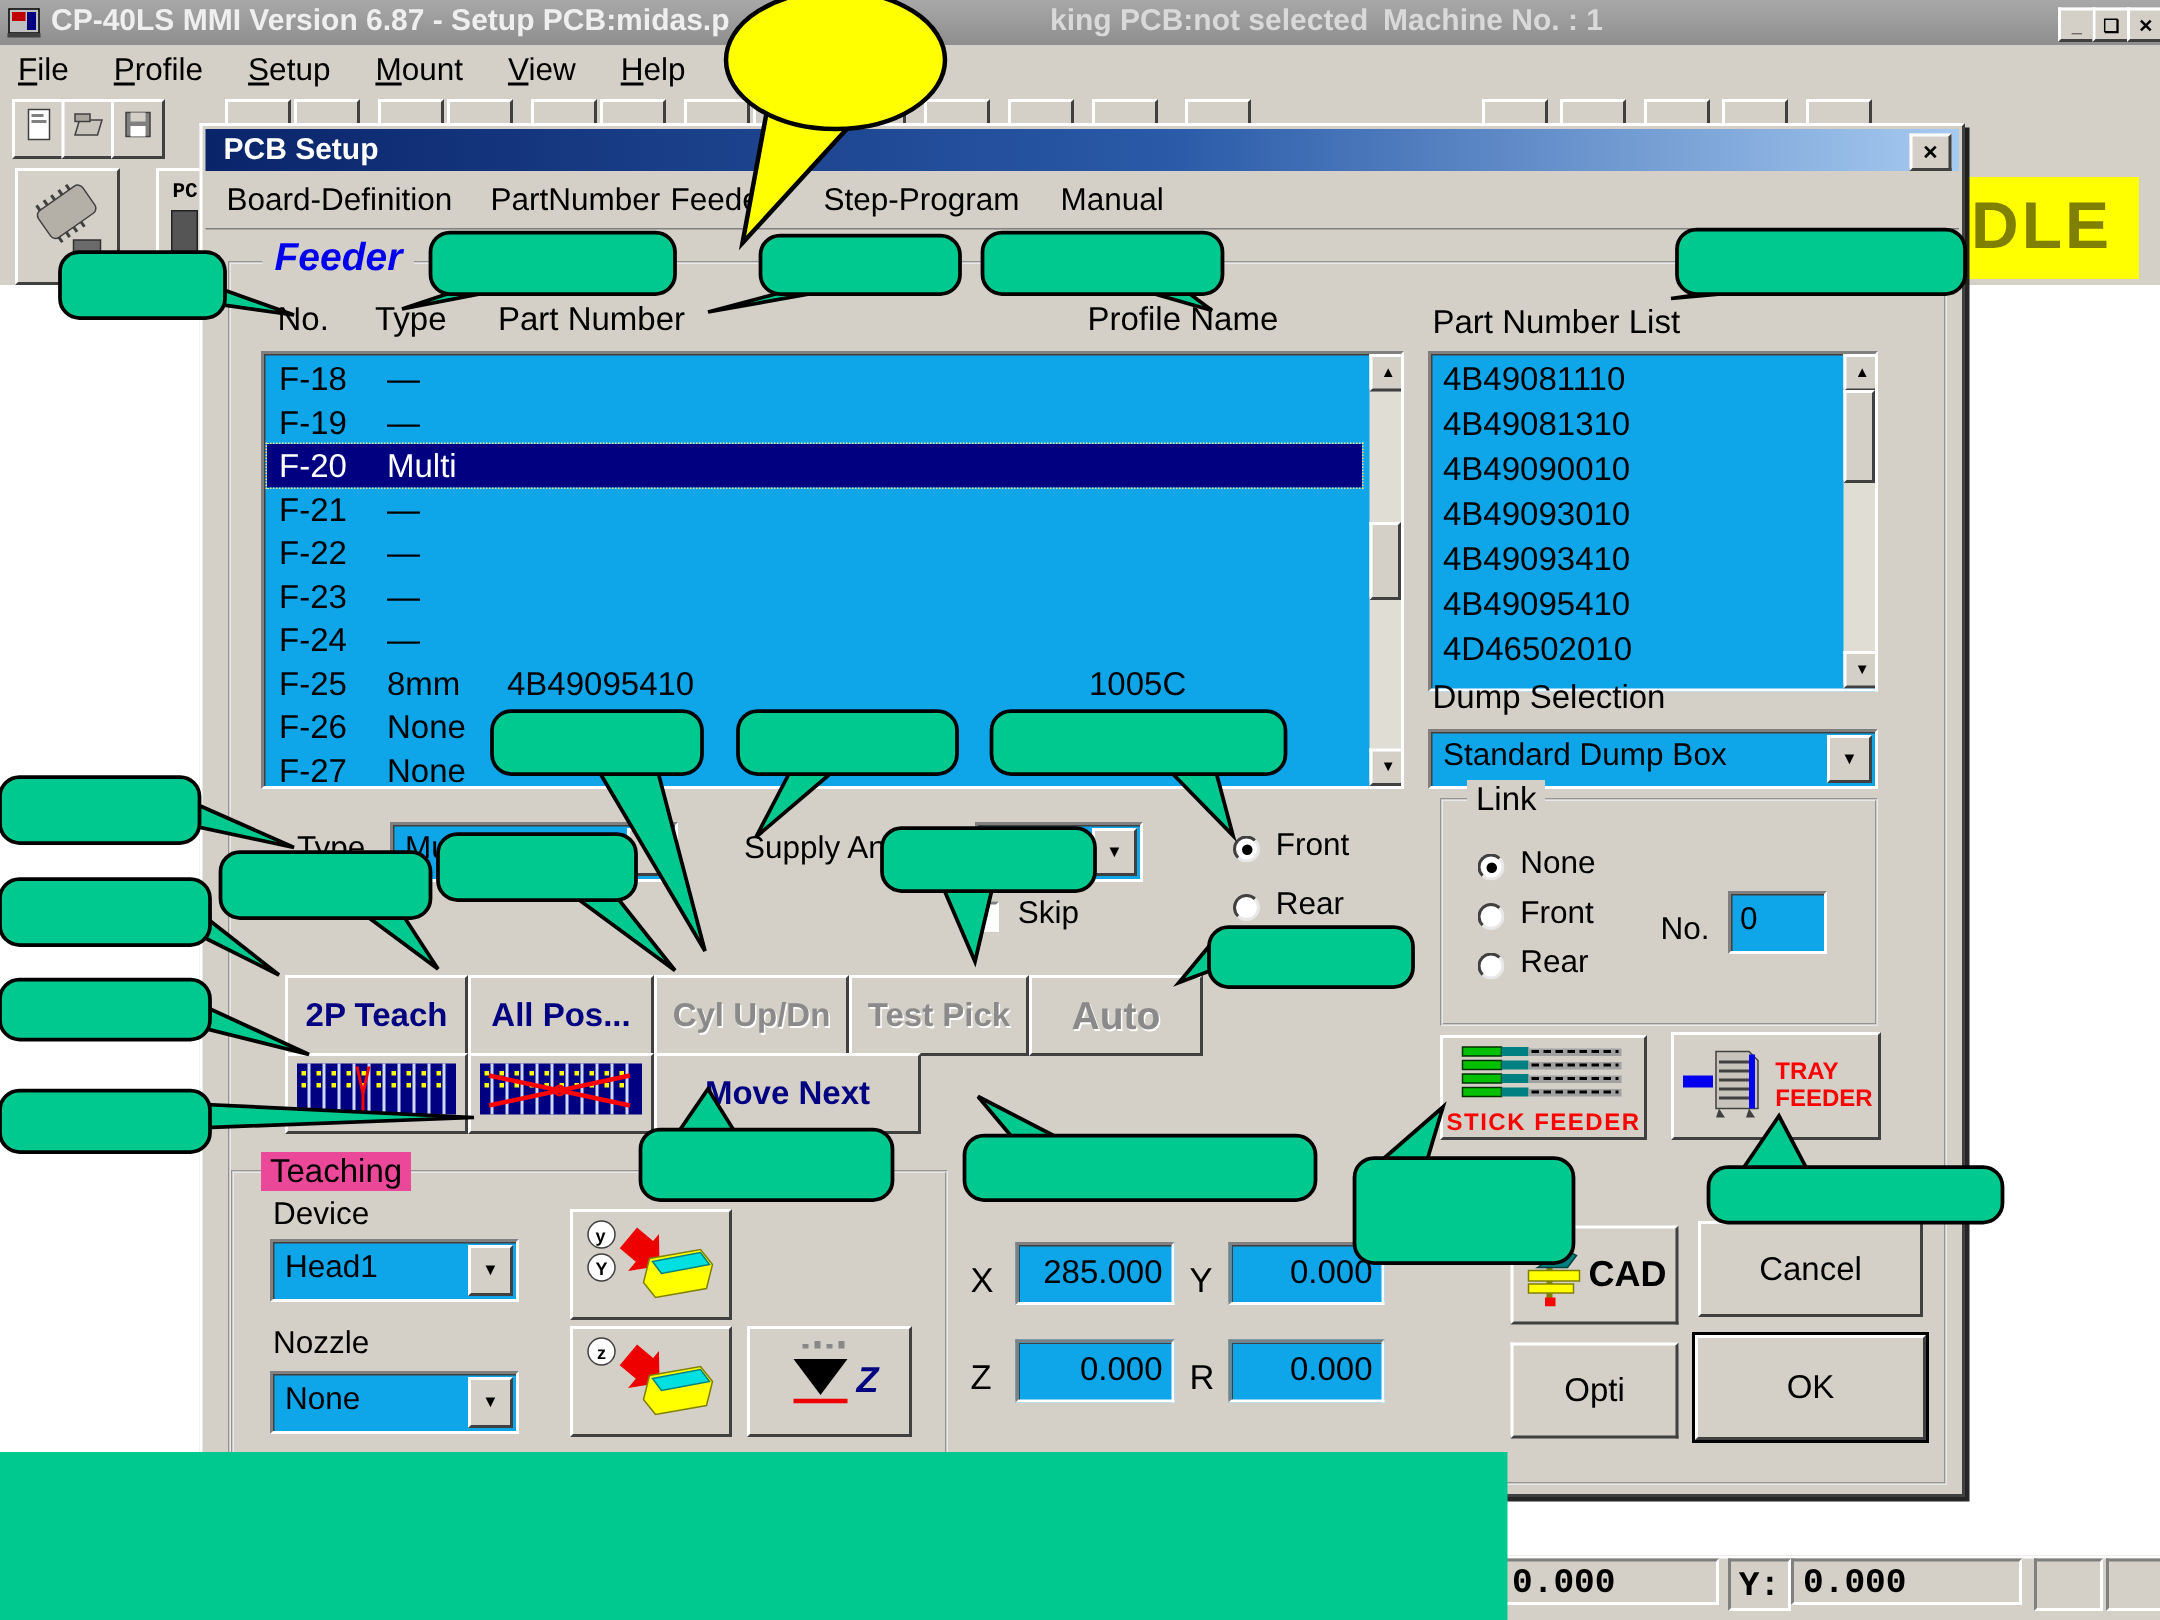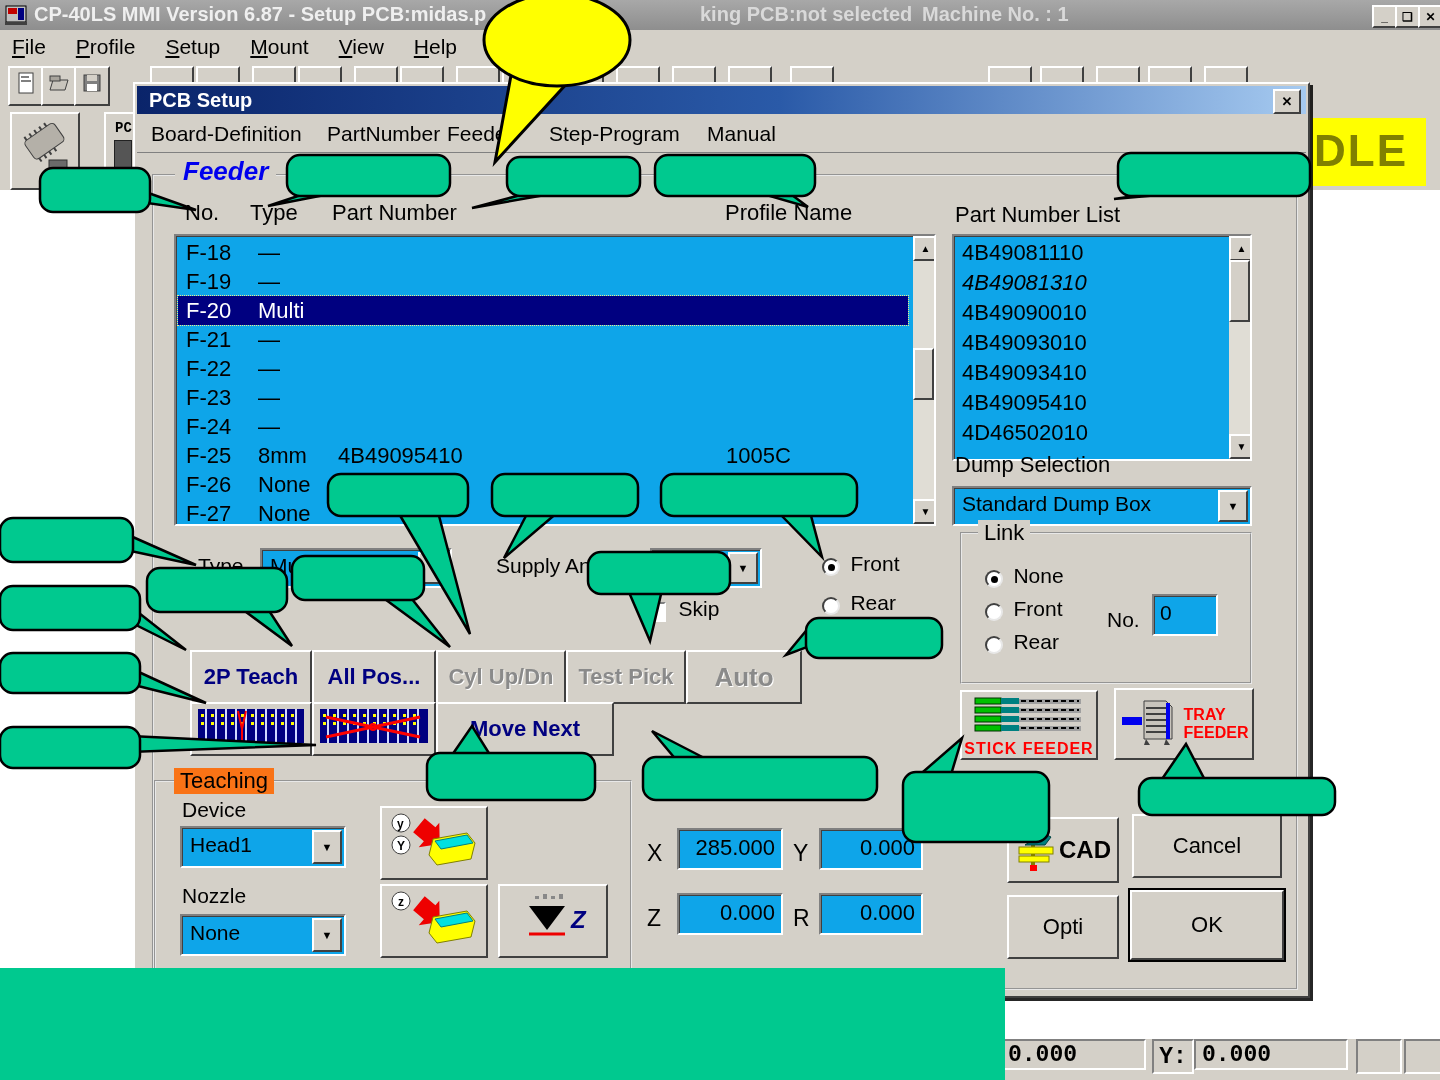--- a/index.html
+++ b/index.html
@@ -240,21 +240,21 @@
       <div class="a" style="right:0;top:0;width:21px;height:284px;background:#e0ddd5;">
         <div class="sb-btn" style="top:0;">▲</div>
         <div class="a raised" style="left:0;top:112px;width:21px;height:52px;box-sizing:border-box;"></div>
         <div class="sb-btn" style="top:263px;">▼</div>
       </div>
     </div>
 
     <span class="a lbl" style="left:820px;top:118px;font-size:22px;">Part Number List</span>
     <div class="a sunken" style="left:817px;top:150px;width:296px;height:223px;overflow:hidden;">
       <div class="listrow" style="top:4px;left:8px;">4B49081110</div>
-      <div class="listrow" style="top:34px;left:8px;font-style:italic;">4B49081310</div>
+      <div class="listrow" style="top:34px;left:8px;">4B49081310</div>
       <div class="listrow" style="top:64px;left:8px;">4B49090010</div>
       <div class="listrow" style="top:94px;left:8px;">4B49093010</div>
       <div class="listrow" style="top:124px;left:8px;">4B49093410</div>
       <div class="listrow" style="top:154px;left:8px;">4B49095410</div>
       <div class="listrow" style="top:184px;left:8px;">4D46502010</div>
       <div class="a" style="right:0;top:0;width:21px;height:219px;background:#e0ddd5;">
         <div class="sb-btn" style="top:0;">▲</div>
         <div class="a raised" style="left:0;top:24px;width:21px;height:62px;box-sizing:border-box;"></div>
         <div class="sb-btn" style="top:198px;">▼</div>
       </div>
@@ -447,21 +447,21 @@
             <polygon points="46,44 50,50 44,50" fill="#404040"></polygon>
         </svg>
       </span>
       <span style="display:flex;flex-direction:column;align-items:flex-start;">
         <span style="color:#ff0000;font-weight:bold;font-size:16px;">TRAY</span>
         <span style="color:#ff0000;font-weight:bold;font-size:16px;">FEEDER</span>
       </span>
     </div>
 
     <div class="a group" style="left:19px;top:696px;width:474px;height:204px;"></div>
-    <span class="a lbl" style="left:39px;top:684px;background:#f97316;padding:0 6px;font-size:22px;">Teaching</span>
+    <span class="a lbl" style="left:39px;top:684px;background:#ec4899;padding:0 6px;font-size:22px;">Teaching</span>
     <span class="a lbl" style="left:47px;top:714px;">Device</span>
     <div class="a sunken" style="left:45px;top:742px;width:162px;height:38px;">
       <span style="position:absolute;left:8px;top:5px;font-size:21px;">Head1</span>
       <span class="combo-btn">▼</span>
     </div>
     <span class="a lbl" style="left:47px;top:800px;">Nozzle</span>
     <div class="a sunken" style="left:45px;top:830px;width:162px;height:38px;">
       <span style="position:absolute;left:8px;top:5px;font-size:21px;">None</span>
       <span class="combo-btn">▼</span>
     </div>

